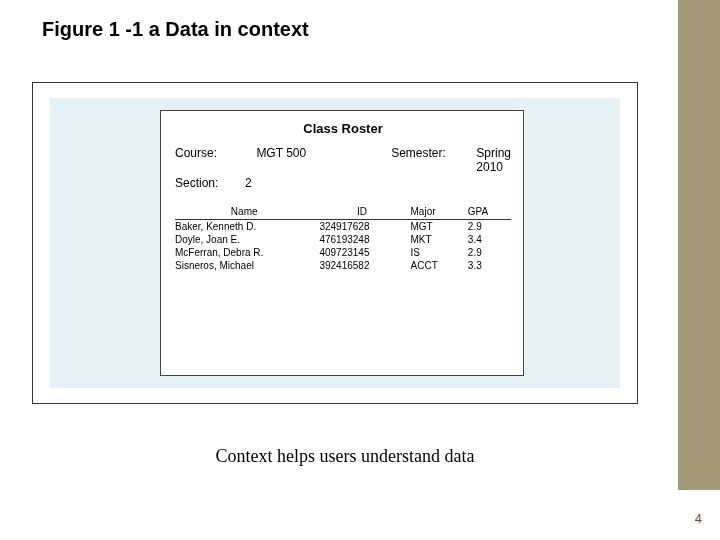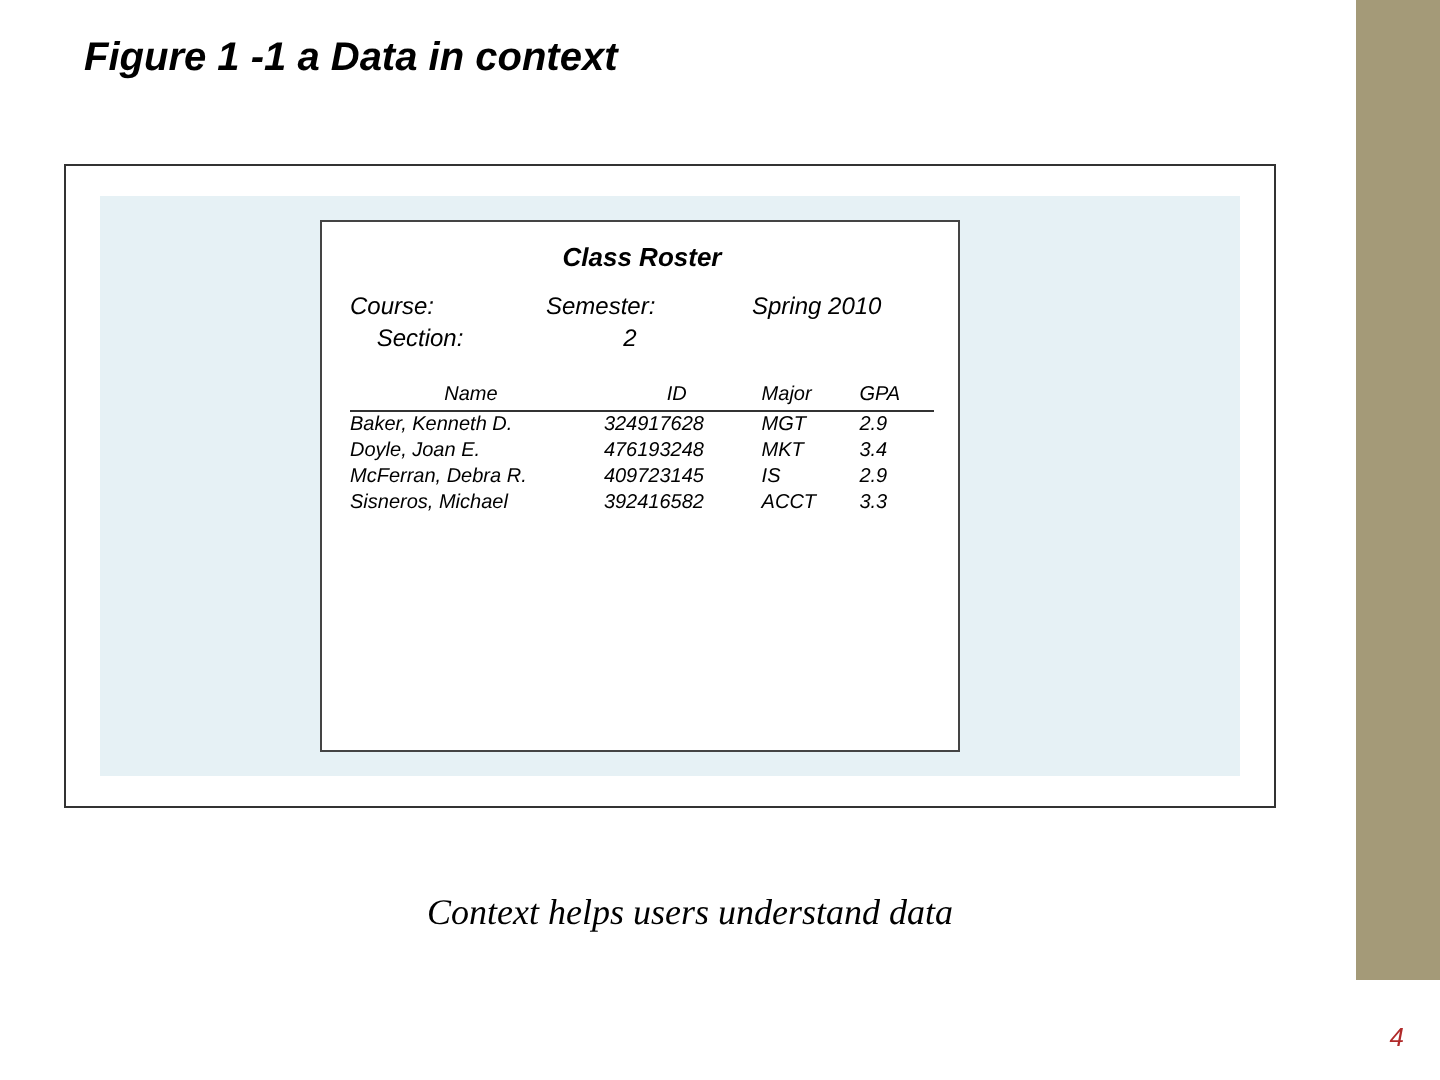--- a/index.html
+++ b/index.html
@@ -1,15 +1,15 @@
 <!DOCTYPE html>
 <html><head>
 <meta charset="utf-8">
 <style>
-  * { box-sizing: border-box; margin: 0; padding: 0; font-style: italic; }
+  * { box-sizing: border-box; margin: 0; padding: 0; }
   html, body { width: 720px; height: 540px; font-family: Arial, Helvetica, sans-serif; background: #fff; color: #000; }
   .slide {
     position: relative;
     width: 720px;
     height: 540px;
     background: #fff;
   }
   .sidebar {
     position: absolute;
     right: 0;
@@ -40,21 +40,21 @@
     left: 50px;
     top: 98px;
     width: 570px;
     height: 290px;
     background: #e6f1f5;
   }
   .roster-card {
     position: absolute;
     left: 160px;
     top: 110px;
-    width: 320px;
+    width: 364px;
     height: 266px;
     border: 1px solid #444;
     background: #fff;
     padding: 10px 12px 8px 14px;
     font-size: 12px;
   }
   .roster-title {
     text-align: center;
     font-weight: bold;
     font-size: 13px;
@@ -62,21 +62,21 @@
   }
   .meta-row {
     display: flex;
     margin-bottom: 2px;
     gap: 28px;
   }
   .meta-label { width: 70px; }
   .meta-val   { width: 140px; }
   .meta-label2 { width: 75px; }
   .meta-val2   { flex: 1; }
-  .section-row { margin-top: 0; display: flex; text-align: center; }
+  .section-row { margin-top: 0; display: flex; }
   .tbl {
     margin-top: 16px;
     width: 100%;
     border-collapse: collapse;
     font-size: 10px;
   }
   .tbl th {
     font-weight: normal;
     text-align: left;
     padding: 0 6px 2px 0;
@@ -117,20 +117,21 @@
   <div class="title">Figure 1 -1 a Data in context</div>
 
   <div class="figure-frame"></div>
   <div class="bluebox"></div>
 
   <div class="roster-card">
     <div class="roster-title">Class Roster</div>
 
     <div class="meta-row">
       <div class="meta-label">Course:</div>
+      <div class="meta-val">MGT 500</div>
       <div class="meta-label2">Semester:</div>
       <div class="meta-val2">Spring 2010</div>
     </div>
 
     <div class="section-row">
       <div class="meta-label">Section:</div>
       <div class="meta-val">2</div>
     </div>
 
     <table class="tbl">

